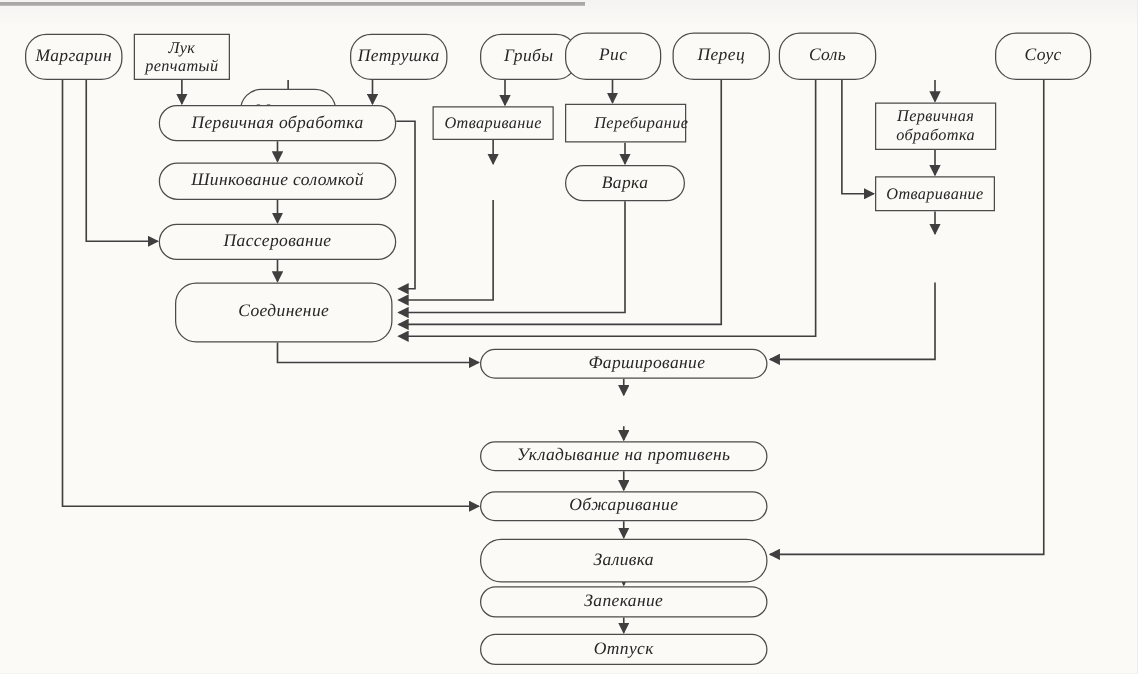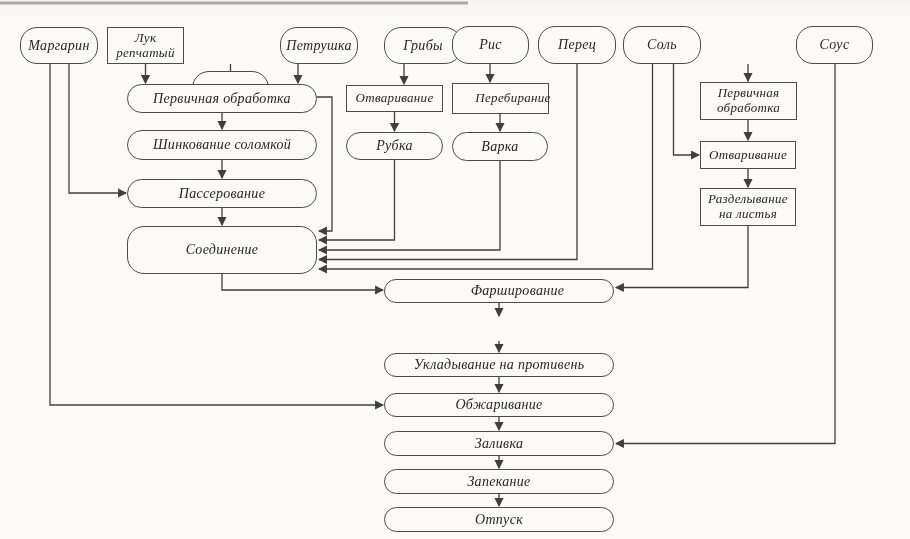--- a/index.html
+++ b/index.html
@@ -86,32 +86,30 @@
   <div class="node fs14" style="left:280px;top:27px;width:78px;height:37px;">Петрушка</div>
   <div class="node fs14" style="left:384px;top:27px;width:78px;height:37px;">Грибы</div>
   <div class="node fs14" style="left:452px;top:26px;width:77px;height:38px;">Рис</div>
   <div class="node fs14" style="left:538px;top:26px;width:78px;height:38px;">Перец</div>
   <div class="node fs14" style="left:623px;top:26px;width:78px;height:38px;">Соль</div>
   <div class="node fs14" style="left:796px;top:26px;width:77px;height:38px;">Соус</div>
 
   <div class="node fs14" style="left:127px;top:84px;width:190px;height:29px;">Первичная обработка</div>
   <div class="node fs14" style="left:127px;top:130px;width:190px;height:30px;">Шинкование соломкой</div>
   <div class="node fs14" style="left:127px;top:179px;width:190px;height:29px;">Пассерование</div>
-  <div class="node fs14" style="left:127px;top:226px;width:190px;height:48px;">Соединение</div>
+  <div class="node fs14" style="left:140px;top:226px;width:174px;height:48px;">Соединение</div>
 
   <div class="node fs13" style="left:346px;top:85px;width:97px;height:27px;">Отваривание</div>
-  <div class="node fs14" style="left:346px;top:132px;width:97px;height:28px;">Рубка</div>
 
   <div class="node fs13" style="left:452px;top:83px;width:97px;height:31px;padding-left:28px;">Перебирание</div>
   <div class="node fs14" style="left:452px;top:132px;width:96px;height:29px;">Варка</div>
 
   <div class="node fs13" style="left:700px;top:82px;width:97px;height:38px;">Первичная обработка</div>
   <div class="node fs13" style="left:700px;top:141px;width:96px;height:28px;">Отваривание</div>
-  <div class="node fs13" style="left:700px;top:188px;width:96px;height:38px;">Разделывание на листья</div>
 
   <div class="node fs14" style="left:384px;top:279px;width:230px;height:24px;padding-left:40px;">Фарширование</div>
   <div class="node fs14" style="left:384px;top:353px;width:230px;height:24px;">Укладывание на противень</div>
   <div class="node fs14" style="left:384px;top:393px;width:230px;height:24px;">Обжаривание</div>
-  <div class="node fs14" style="left:384px;top:431px;width:230px;height:25px;">Заливка</div>
+  <div class="node fs14" style="left:384px;top:431px;width:230px;height:35px;">Заливка</div>
   <div class="node fs14" style="left:384px;top:469px;width:230px;height:25px;">Запекание</div>
   <div class="node fs14" style="left:384px;top:507px;width:230px;height:25px;">Отпуск</div>
 
 </div>
 
 </body></html>

